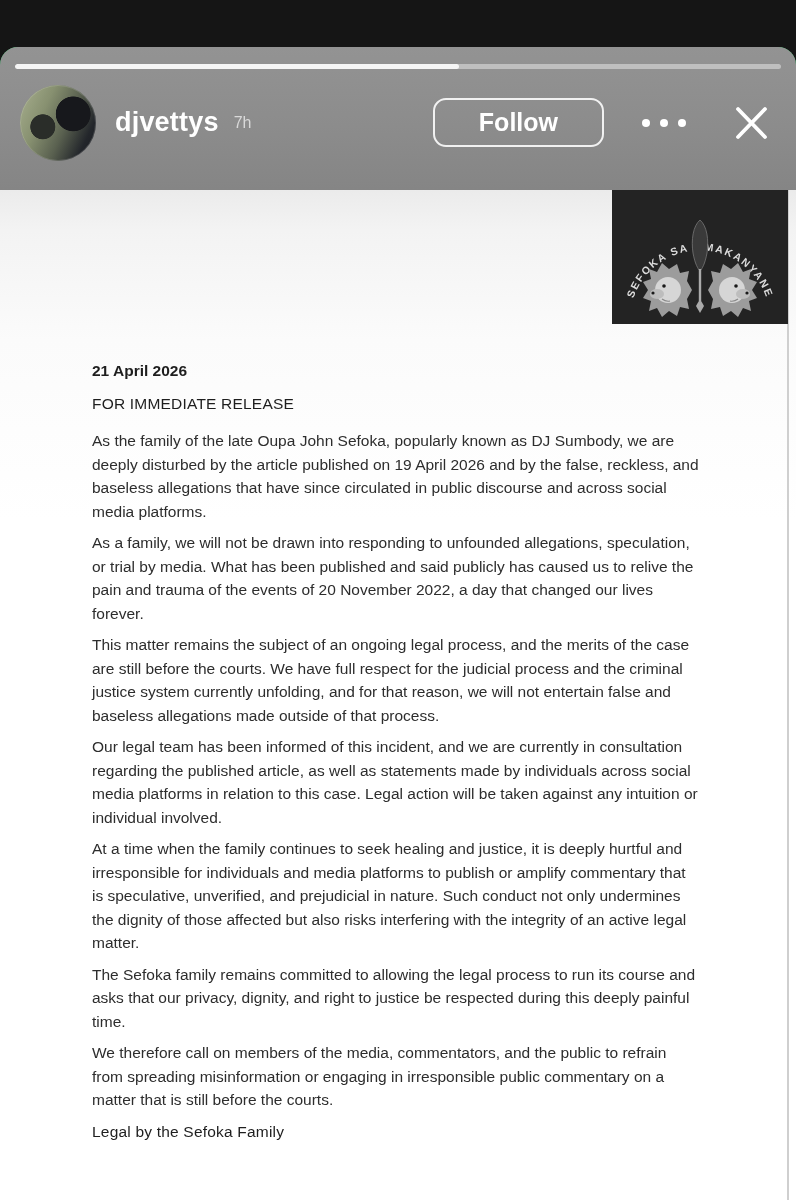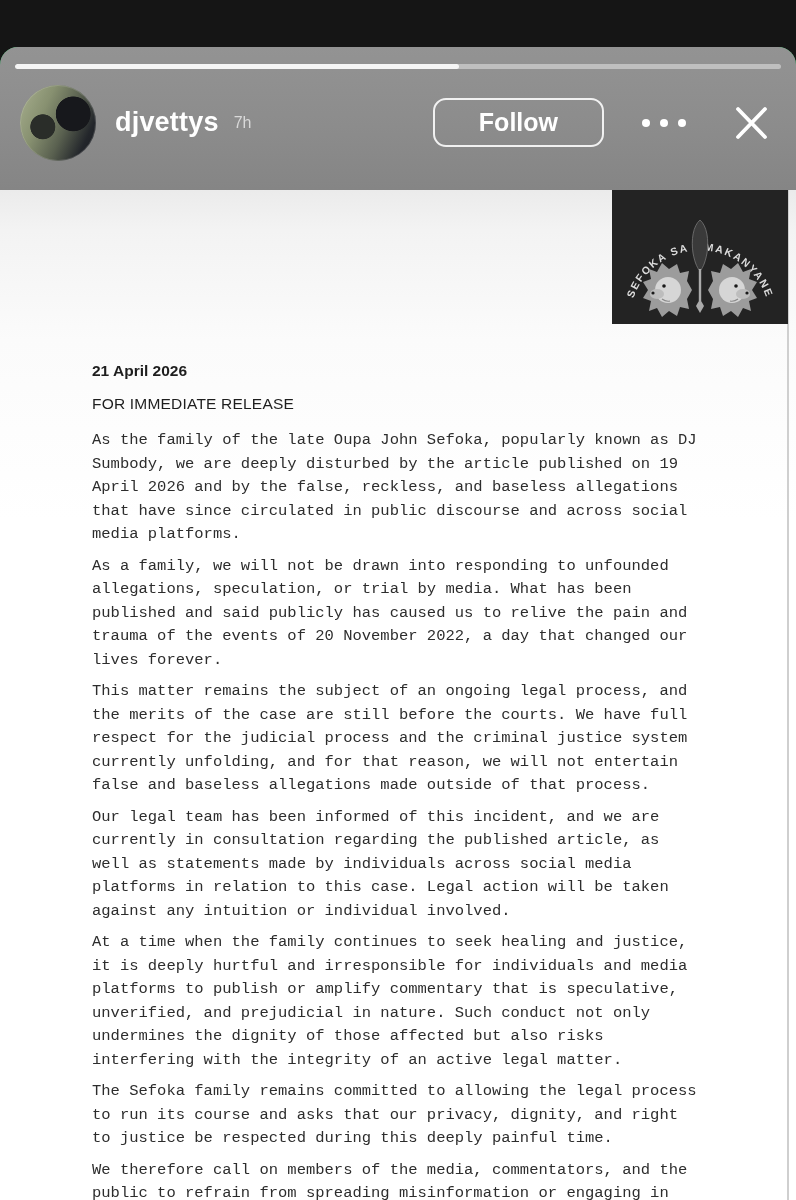--- a/index.html
+++ b/index.html
@@ -48,21 +48,21 @@
   
   .document {
     position:absolute; top:143px; left:0; right:0; bottom:0;
     background:linear-gradient(180deg,#ebebeb 0px,#f3f3f3 40px,#fbfbfb 150px,#ffffff 330px);
   }
   .page-edge { position:absolute; top:0; bottom:0; left:787px; width:2px; background:#cfcfcf; }
   .logo { position:absolute; top:0; left:612px; width:176px; height:134px; background:#232323; }
   .doc-body { position:absolute; top:0; left:92px; width:608px; color:#2d2d2d; }
   .date { margin-top:169px; text-align:left; font-weight:700; font-size:15.5px; line-height:24px; color:#1e1e1e; }
   .heading { margin-top:9px; font-weight:400; font-size:15.5px; line-height:24px; color:#1e1e1e; letter-spacing:0.2px; }
-  .para { margin:8px 0 0 0; font-size:15.5px; line-height:23.5px; color:#2d2d2d;font-family:Liberation Mono, monospace; }
+  .para { margin:8px 0 0 0; font-size:15.5px; line-height:23.5px; color:#2d2d2d; }
   .para.first { margin-top:13px; }
   .issued { margin-top:8px; }
 </style>
 </head>
 <body>
 
 <div class="screen">
   <div class="story">
 
     <div class="header">

